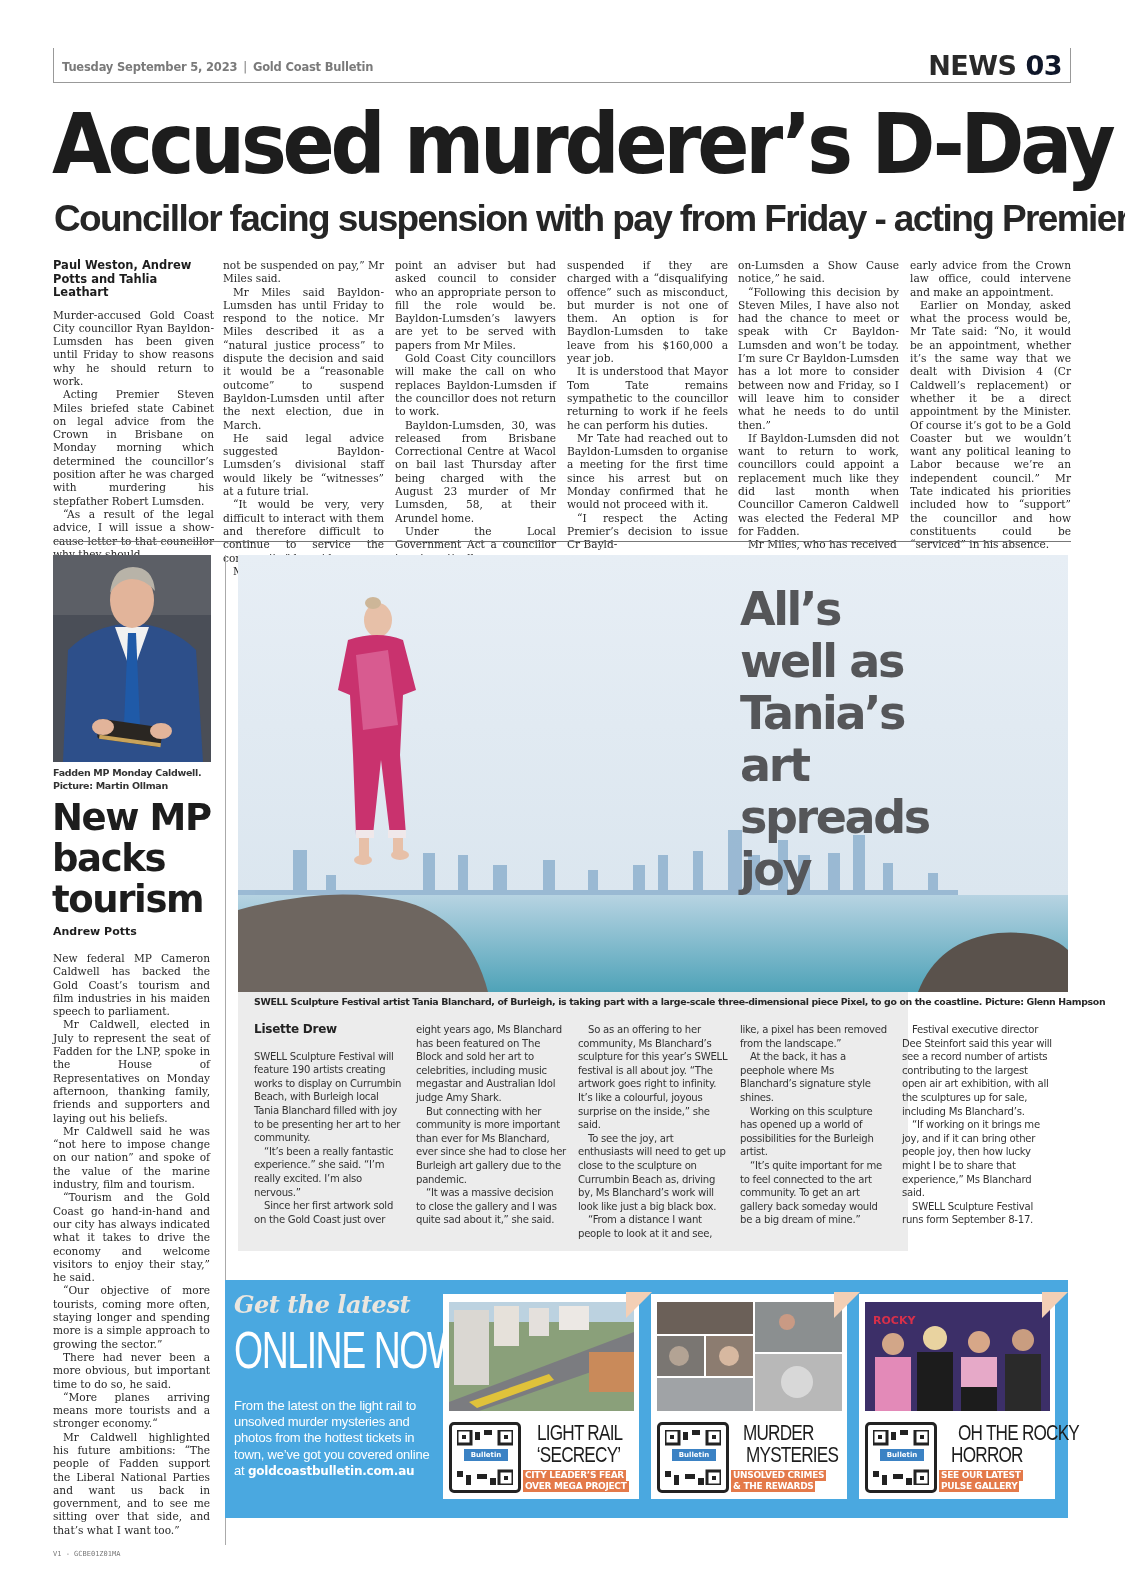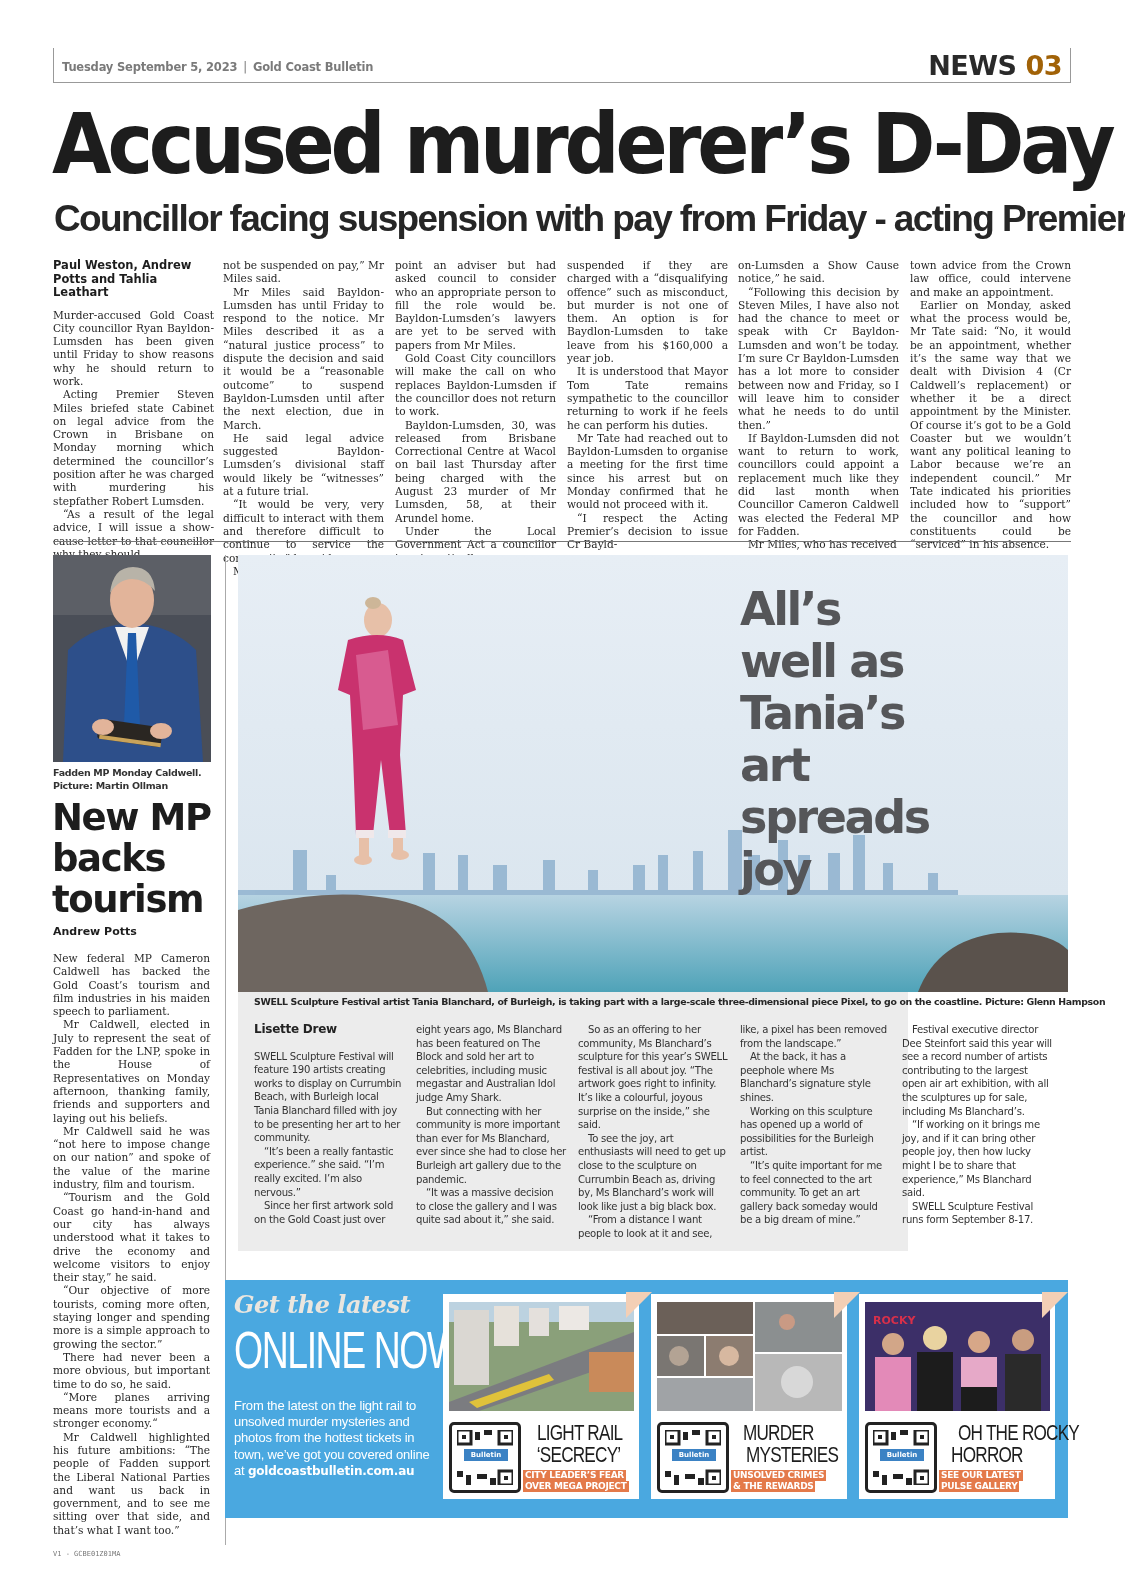--- a/index.html
+++ b/index.html
@@ -4,21 +4,21 @@
 <style>
   * { box-sizing: border-box; margin: 0; padding: 0; }
   body { width: 1125px; height: 1575px; background: #ffffff; position: relative; overflow: hidden; font-family: "DejaVu Serif", serif; color: #222; }
   .abs { position: absolute; }
 
   
   #folio { left: 53px; top: 48px; width: 1018px; height: 35px; border-left: 1px solid #999; border-bottom: 1px solid #999; border-right: 1px solid #999; }
   #folio-text { left: 8px; top: 12px; font-family: "DejaVu Sans", sans-serif; font-weight: bold; font-size: 11.5px; color: #7a7a7a; letter-spacing: -0.2px; }
   #folio-text .sep { padding: 0 6px; font-weight: normal; }
   #section { right: 8px; top: 2px; font-family: "DejaVu Sans", sans-serif; font-weight: bold; font-size: 27px; letter-spacing: -0.5px; color: #2a2a2a; }
-  #section .num { color: #a16207; }
+  #section .num { color: #0f172a; }
 
   
   #headline { left: 52px; top: 96px; font-family: "DejaVu Sans", sans-serif; font-weight: bold; font-size: 77px; letter-spacing: -4.2px; color: #1d1d1d; transform: scaleY(1.08); transform-origin: left top; white-space: nowrap; }
   #subhead { left: 54px; top: 198px; font-family: "Liberation Sans", sans-serif; font-size: 37px; letter-spacing: -1.6px; color: #262626; white-space: nowrap; }
 
   
   .col { position: absolute; top: 259px; width: 161px; font-size: 10.6px; line-height: 13.3px; text-align: justify; hyphens: manual; color: #262626; }
   .col p { text-indent: 10px; }
   .col p.first { text-indent: 0; }
   .byline { font-family: "DejaVu Sans", sans-serif; font-weight: bold; font-size: 11.5px; line-height: 13.5px; color: #1d1d1d; margin-bottom: 9px; text-align: left; }
@@ -112,21 +112,21 @@
 <div class="col" style="left:738px">
     <div>
       <p class="first">on-Lumsden a Show Cause notice,” he said.</p>
       <p>“Following this decision by Steven Miles, I have also not had the chance to meet or speak with Cr Bayldon-Lumsden and won’t be today. I’m sure Cr Bayldon-Lumsden has a lot more to consider between now and Friday, so I will leave him to consider what he needs to do until then.”</p>
       <p>If Bayldon-Lumsden did not want to return to work, councillors could appoint a replacement much like they did last month when Councillor Cameron Caldwell was elected the Federal MP for Fadden.</p>
       <p>Mr Miles, who has received</p>
     </div>
   </div>
 <div class="col" style="left:910px">
     <div>
-      <p class="first">town advice from the Crown law office, could intervene and make an appointment.</p>
+      <p class="first">early advice from the Crown law office, could intervene and make an appointment.</p>
       <p>Earlier on Monday, asked what the process would be, Mr Tate said: “No, it would be an appointment, whether it’s the same way that we dealt with Division 4 (Cr Caldwell’s replacement) or whether it be a direct appointment by the Minister. Of course it’s got to be a Gold Coaster but we wouldn’t want any political leaning to Labor because we’re an independent council.” Mr Tate indicated his priorities included how to “support” the councillor and how constituents could be “serviced” in his absence.</p>
     </div>
   </div>
 
 <div id="rule-lead" class="abs"></div>
 
 <div id="caldwell-photo" class="abs">
   <svg width="158" height="207" viewBox="0 0 158 207">
     <rect width="158" height="207" fill="#4a4e57"></rect>
     <rect x="0" y="0" width="158" height="60" fill="#5c5f66"></rect>
@@ -142,21 +142,21 @@
   </svg>
 </div>
 <div id="caldwell-caption" class="abs">Fadden MP Monday Caldwell. Picture: Martin Ollman</div>
 <h2 id="mp-headline" class="abs">New MP backs tourism</h2>
 <div id="mp-byline" class="abs">Andrew Potts</div>
 <div id="mp-body" class="abs">
     <div>
       <p class="first">New federal MP Cameron Caldwell has backed the Gold Coast’s tourism and film industries in his maiden speech to parliament.</p>
       <p>Mr Caldwell, elected in July to represent the seat of Fadden for the LNP, spoke in the House of Representatives on Monday afternoon, thanking family, friends and supporters and laying out his beliefs.</p>
       <p>Mr Caldwell said he was “not here to impose change on our nation” and spoke of the value of the marine industry, film and tourism.</p>
-      <p>“Tourism and the Gold Coast go hand-in-hand and our city has always understood what it takes to drive the economy and welcome visitors to enjoy their stay,” he said.</p>
+      <p>“Tourism and the Gold Coast go hand-in-hand and our city has always indicated what it takes to drive the economy and welcome visitors to enjoy their stay,” he said.</p>
       <p>“Our objective of more tourists, coming more often, staying longer and spending more is a simple approach to growing the sector.”</p>
       <p>There had never been a more obvious, but important time to do so, he said.</p>
       <p>“More planes arriving means more tourists and a stronger economy.“</p>
       <p>Mr Caldwell highlighted his future ambitions: “The people of Fadden support the Liberal National Parties and want us back in government, and to see me sitting over that side, and that’s what I want too.”</p>
     </div>
   </div>
 <div id="vrule" class="abs"></div>
 <div id="pagecode" class="abs">V1 - GCBE01Z01MA</div>
 
 <div id="feature" class="abs">

